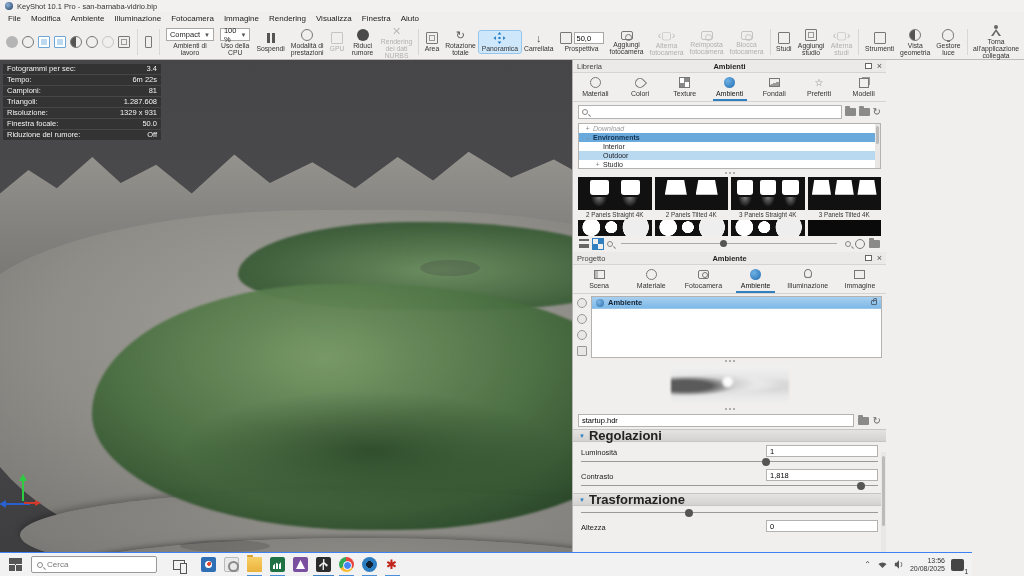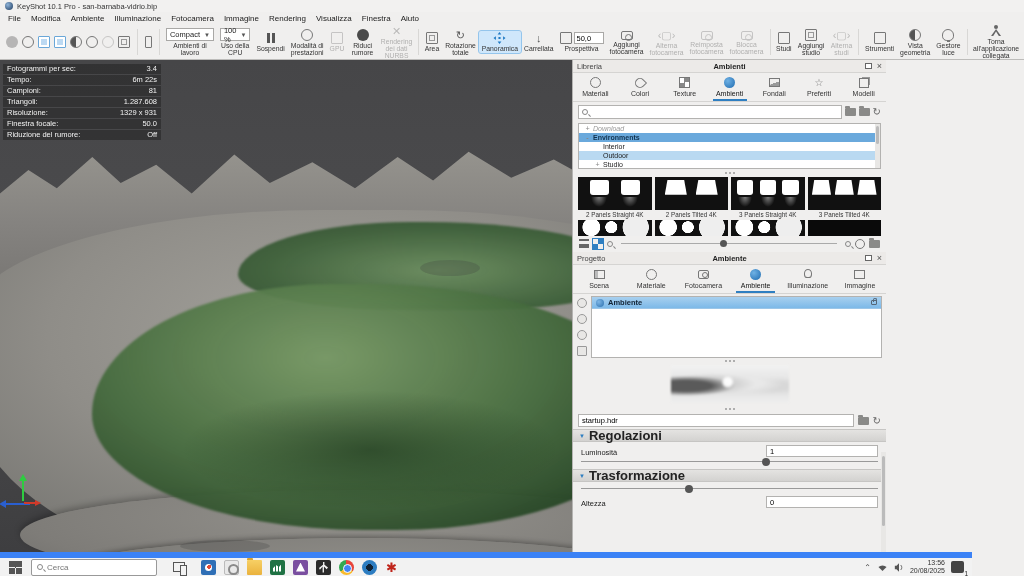--- a/index.html
+++ b/index.html
@@ -181,21 +181,21 @@
 .prow .plabel { font-size:7.5px; color:#222; }
 .numfield { width:112px; height:12px; border:1px solid #b3b2b0; background:#fff; font-size:7.5px; padding:0 3px; font-family:"Liberation Sans",sans-serif; }
 .sliderline { position:relative; height:9px; }
 .sliderline .line { position:absolute; left:0; right:0; top:4px; height:1px; background:#999; }
 .sliderline .knob { position:absolute; top:0.5px; width:8px; height:8px; border-radius:50%; background:#555; }
 .proj-sb { position:absolute; right:0; top:200px; width:5px; bottom:0; background:#e8e7e5; }
 .proj-sb::after { content:""; position:absolute; top:4px; left:1px; width:3px; height:70px; background:#bbb; border-radius:2px; }
 #project { position:relative; overflow:hidden; flex:1; }
 
 
-#taskbar { position:absolute; left:0; bottom:0; width:972px; height:24px; background:#f2f2f2; border-top:6px solid #3b82f6; display:flex; align-items:center; }
+#taskbar { position:absolute; left:0; bottom:0; width:972px; height:24px; background:#f2f2f2; border-top:1px solid #3b82f6; display:flex; align-items:center; }
 .winlogo { width:13px; height:13px; margin:0 9px; background:conic-gradient(#555 25%,transparent 0 26%,#555 0 50%,transparent 0 51%,#555 0 75%,transparent 0 76%,#555 0); }
 .tsearch { width:126px; height:17px; background:#fff; border:1px solid #999; border-radius:2px; display:flex; align-items:center; gap:4px; padding:0 5px; }
 .tsearch input { border:0; outline:0; font-size:8px; width:90px; font-family:"Liberation Sans",sans-serif; background:transparent; }
 .tv-ico { width:12px; height:10px; border:1px solid #555; margin:0 12px 0 16px; position:relative; background:#f2f2f2; }
 .tv-ico::after { content:""; position:absolute; right:-3px; top:2px; width:5px; height:9px; background:#f2f2f2; border:1px solid #555; }
 .tapp { width:23px; height:24px; position:relative; display:flex; align-items:center; justify-content:center; }
 .tapp .openline { position:absolute; bottom:0; left:4px; right:4px; height:2px; background:#4a90d9; }
 .tapp.fg .openline { left:1px; right:1px; background:#3b82c4; }
 .ai { width:15px; height:15px; border-radius:2px; position:relative; }
 .ai-edge { background:#2f6fb6; } .ai-edge::after { content:""; position:absolute; left:4px; top:4px; width:7px; height:7px; border-radius:50%; background:radial-gradient(circle at 60% 40%, #e24a36 35%, #fff 36%); }
@@ -636,20 +636,30 @@
       <div class="prow">
         <div class="lv">
           <span class="plabel">Luminosità</span>
           <input class="numfield" value="1" style="">
         </div>
         <div class="sliderline">
             <span class="line"></span>
             <span class="knob" style="left:61%"></span>
           </div>
       </div>
+      <div class="prow">
+        <div class="lv">
+          <span class="plabel">Contrasto</span>
+          <input class="numfield" value="1,818" style="">
+        </div>
+        <div class="sliderline">
+            <span class="line"></span>
+            <span class="knob" style="left:93%"></span>
+          </div>
+      </div>
 
       <div class="secbar" style="margin-top:3px">
         <span class="tri">▼</span>
         <span class="st">Trasformazione</span>
       </div>
       <div class="prow">
         <div class="sliderline">
             <span class="line"></span>
             <span class="knob" style="left:35%"></span>
           </div>

